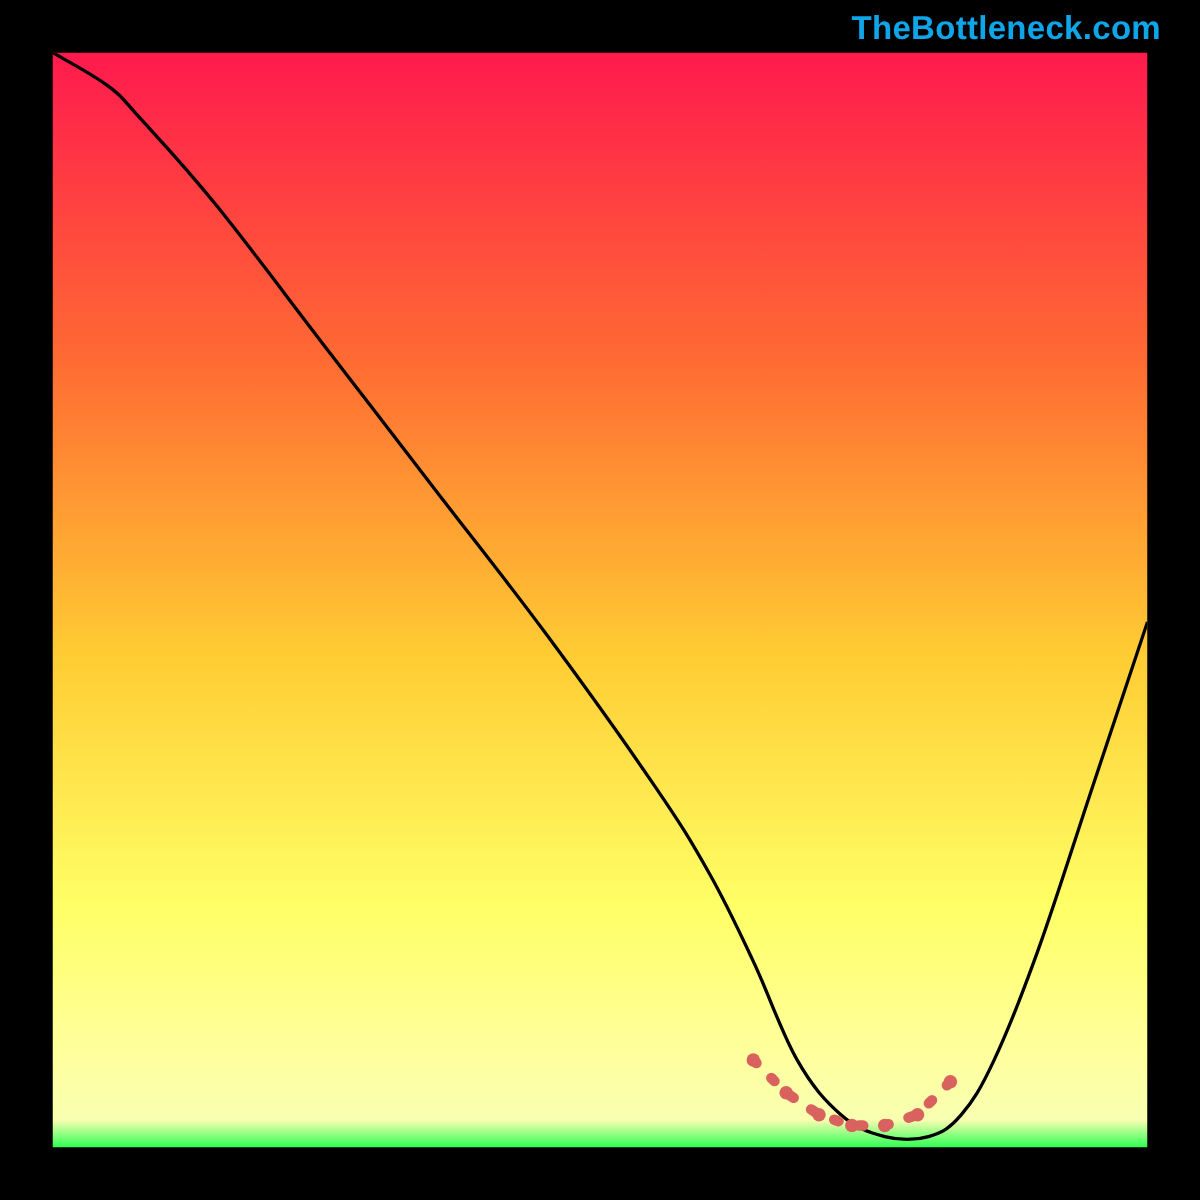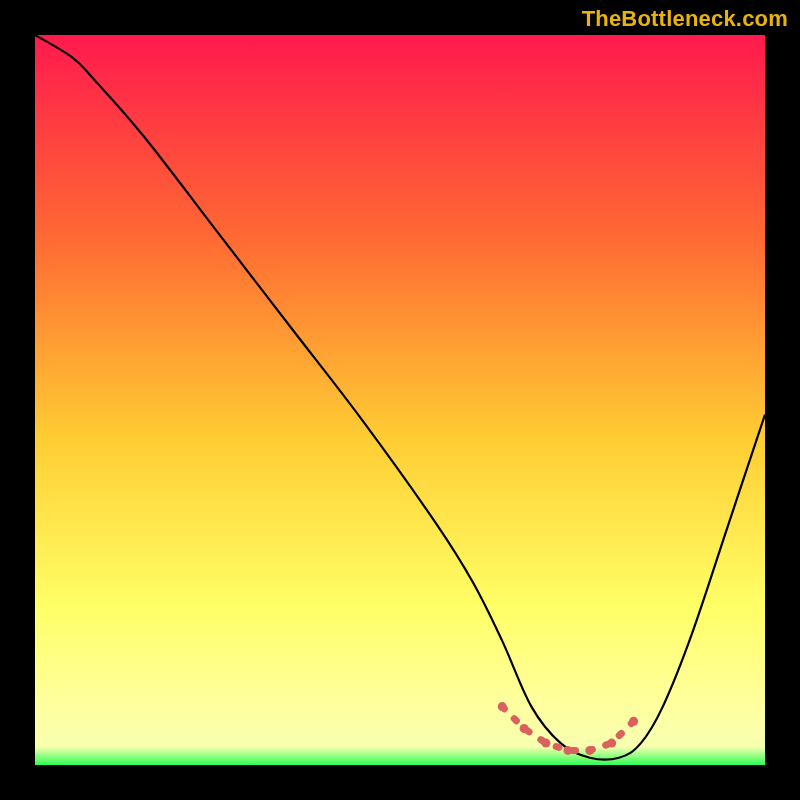--- a/index.html
+++ b/index.html
@@ -19,25 +19,25 @@
   .gradient-area {
     position: absolute;
     left: 35px;
     top: 35px;
     width: 730px;
     height: 730px;
   }
   .watermark {
     position: absolute;
     top: 6px;
-    right: 12px;
+    right: 26px;
     font-family: Arial, Helvetica, sans-serif;
     font-size: 22px;
     font-weight: bold;
-    color: #eab308;
+    color: #0ea5e9;
     letter-spacing: 0.2px;
   }
   svg {
     display: block;
   }
 </style>
 </head>
 <body>
 
 <div class="chart-container">

